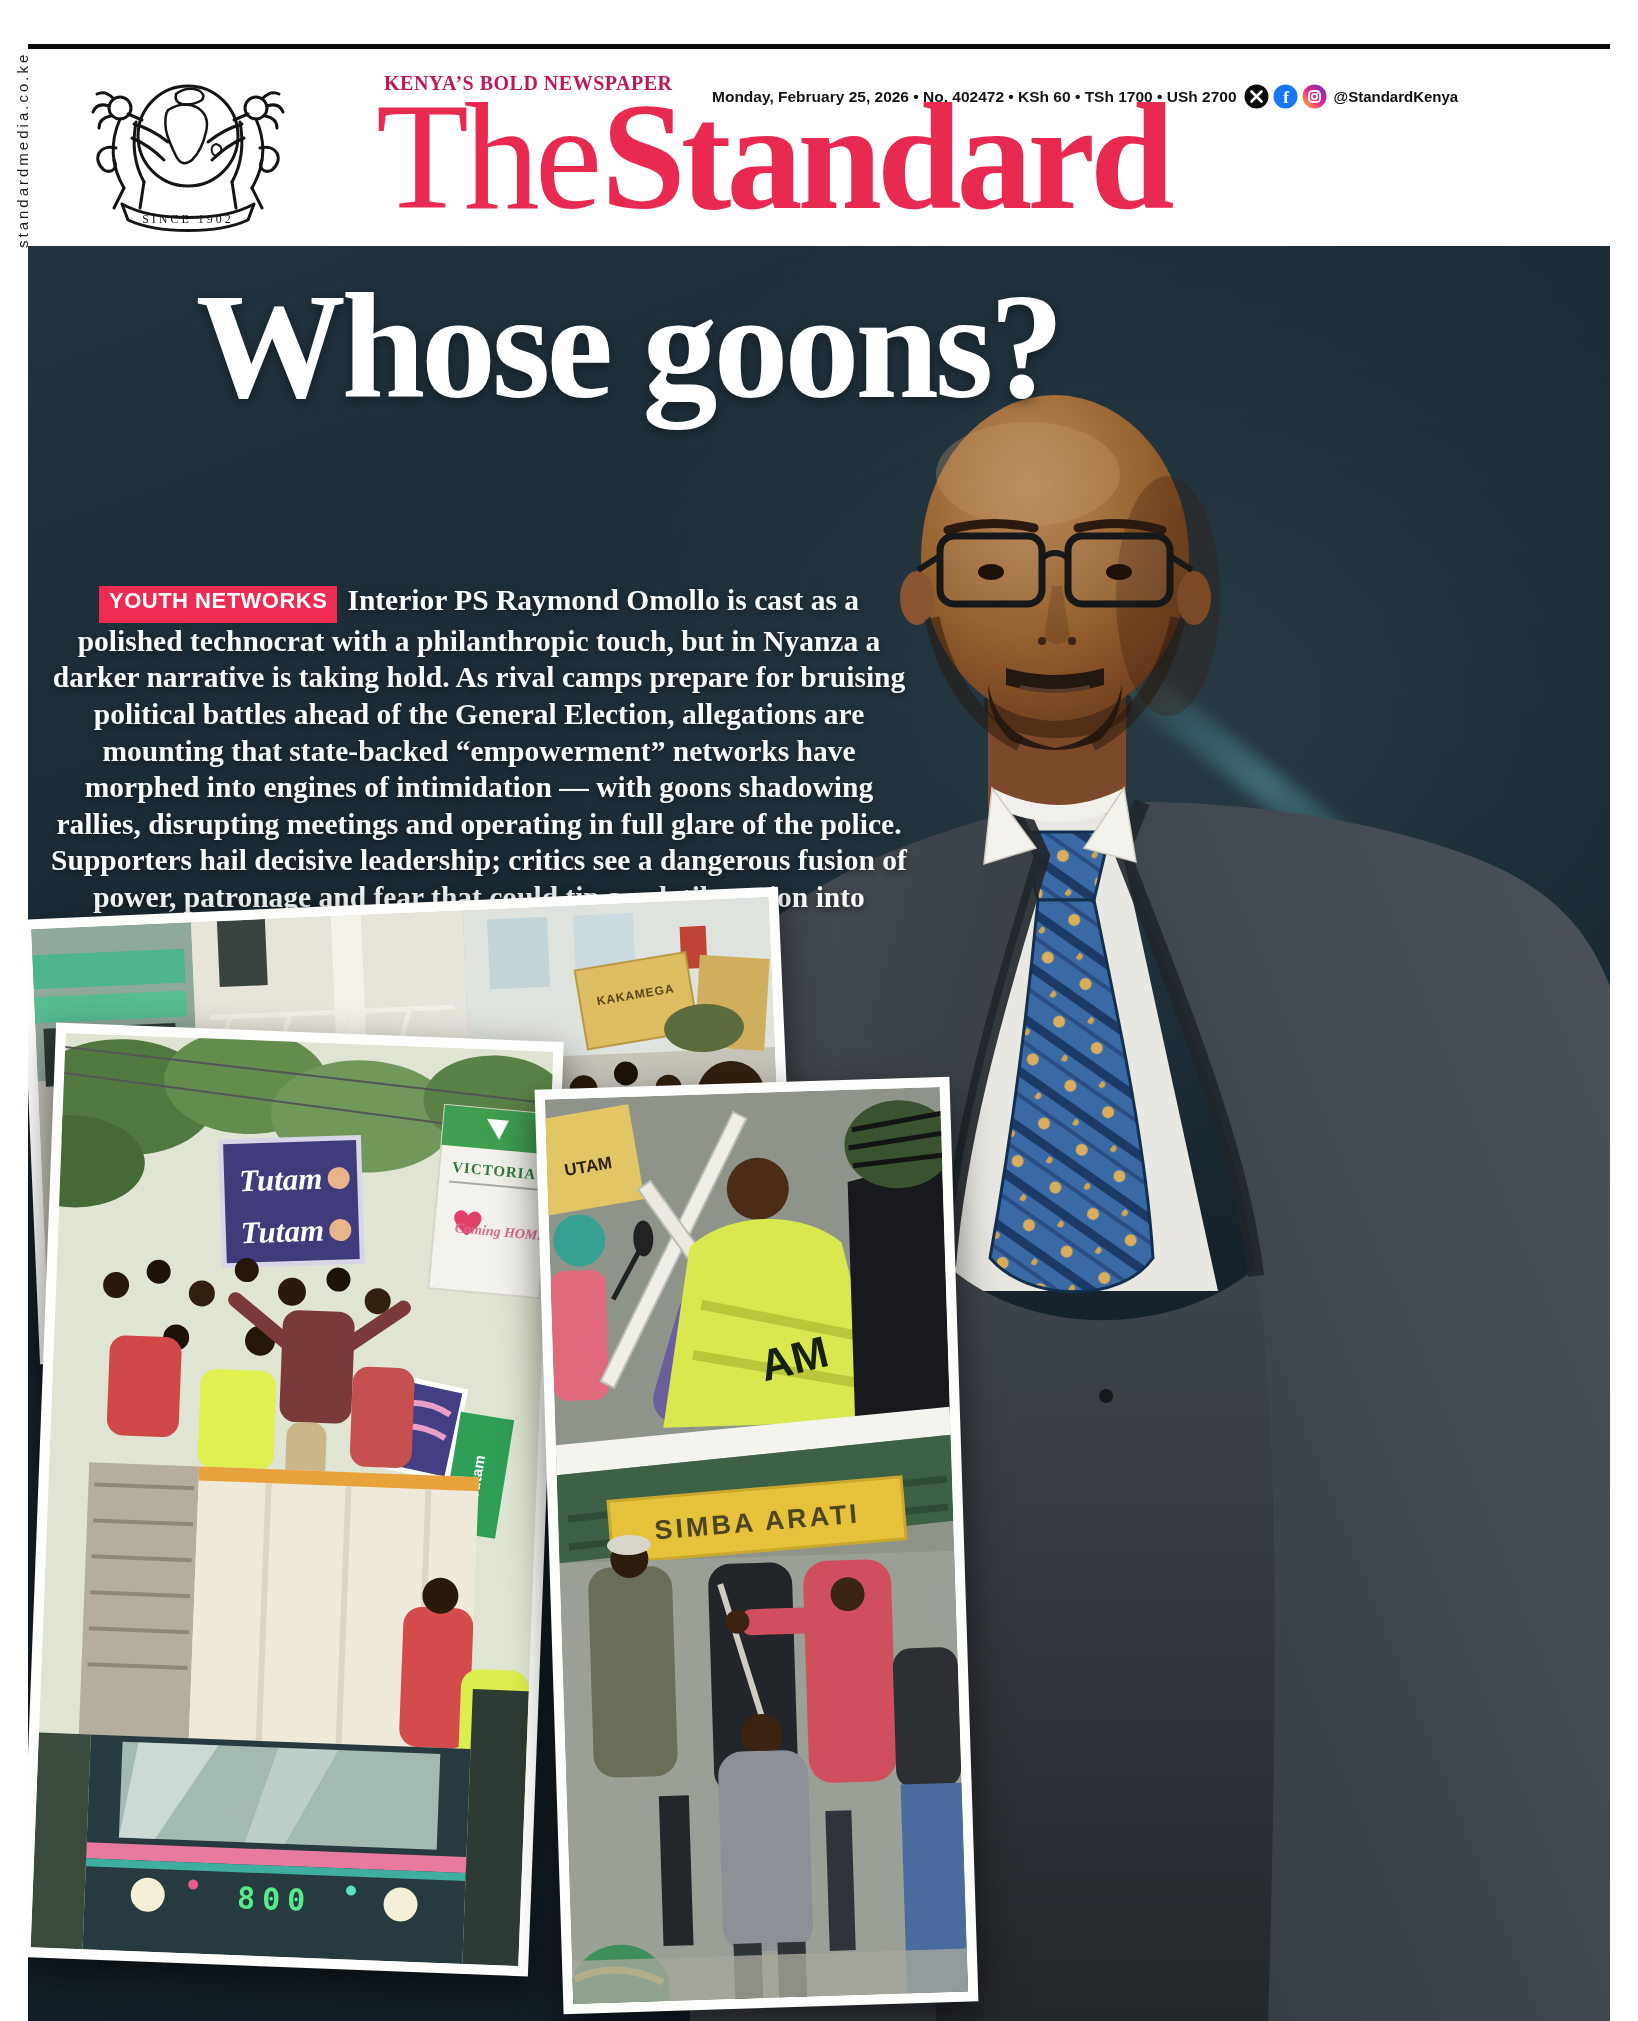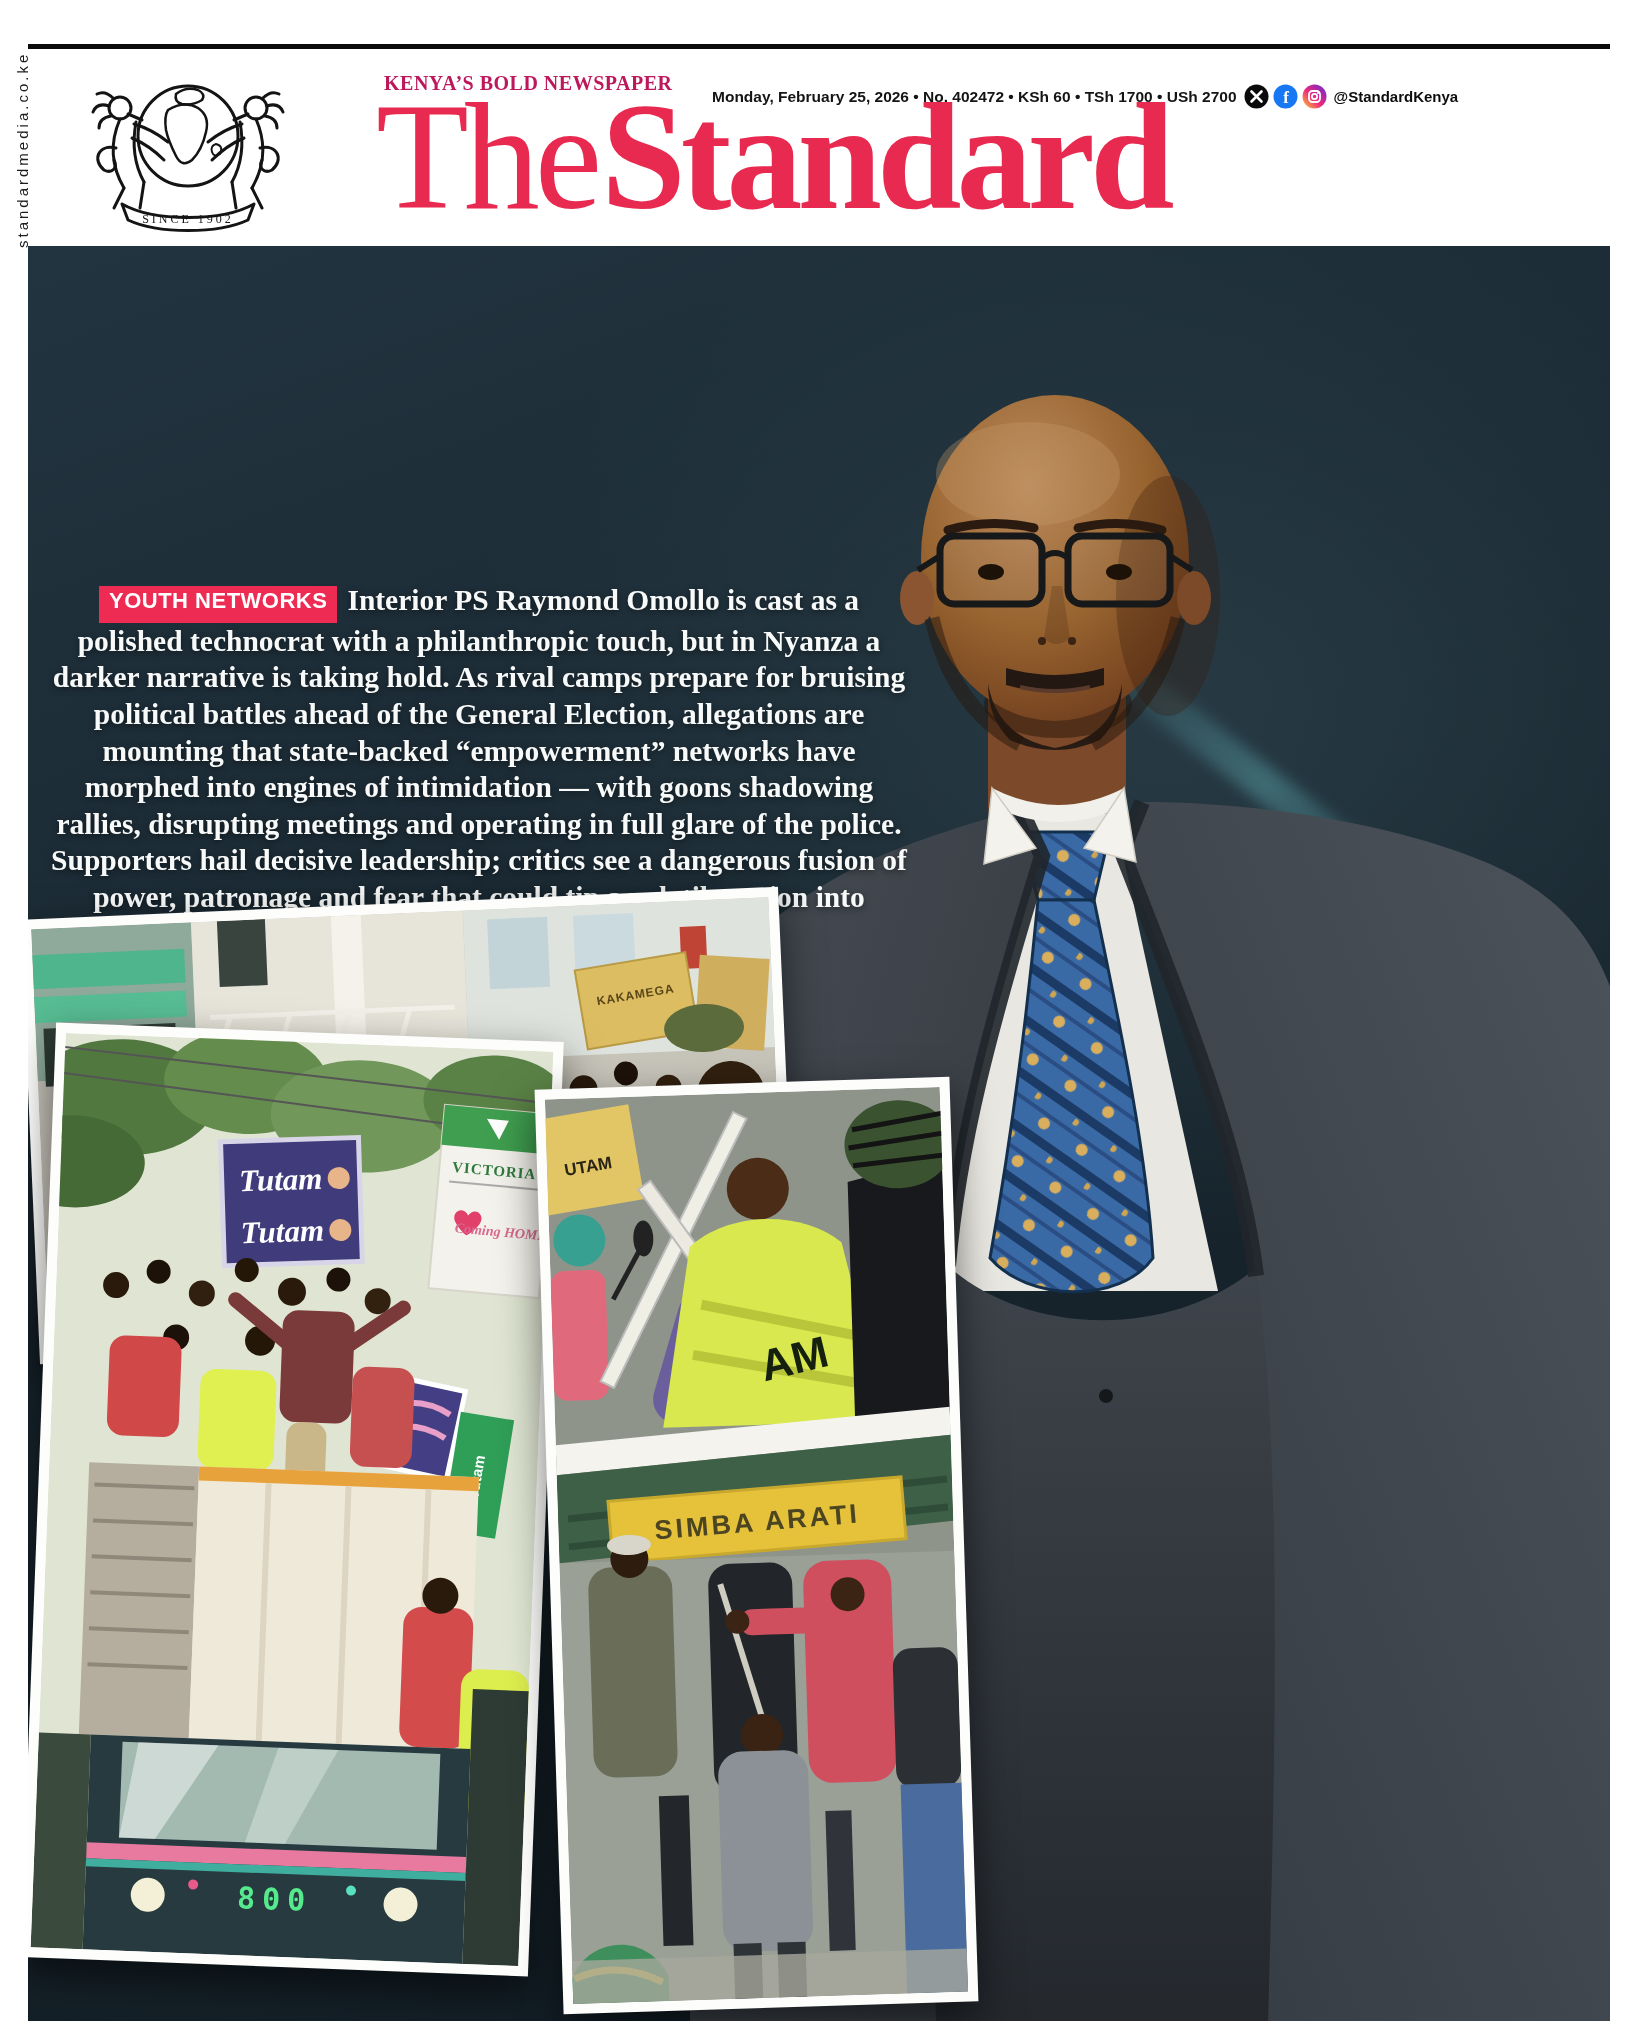--- a/index.html
+++ b/index.html
@@ -211,20 +211,21 @@
           <circle cx="382" cy="255" r="4" fill="#3a2314"></circle>
 
         <path d="M316,282 Q365,296 414,282 L414,299 Q365,313 316,299 Z" fill="#241812"></path>
         <path d="M330,301 Q365,309 400,301" stroke="#5a3a2c" stroke-width="4" fill="none"></path>
         <path d="M298,298 Q308,352 365,362 Q422,352 432,298 Q432,332 410,354 Q365,374 320,354 Q298,332 298,298 Z" fill="#241812" opacity="0.95"></path>
         <path d="M242,232 Q262,322 330,358" stroke="rgba(38,22,12,0.5)" stroke-width="15" fill="none"></path>
         <path d="M488,232 Q468,322 402,358" stroke="rgba(38,22,12,0.5)" stroke-width="15" fill="none"></path>
       </g>
     </svg>
 
+    <div class="headline">Whose goons?</div>
 
     <p class="deck">
       <span class="kicker">YOUTH NETWORKS</span><span>Interior PS Raymond Omollo is cast as a polished technocrat with a philanthropic touch, but in Nyanza a darker narrative is taking hold. As rival camps prepare for bruising political battles ahead of the General Election, allegations are mounting that state-backed “empowerment” networks have morphed into engines of intimidation — with goons shadowing rallies, disrupting meetings and operating in full glare of the police. Supporters hail decisive leadership; critics see a dangerous fusion of power, patronage and fear that could tip a volatile region into chaos.</span><span class="pageref">PAGES 6 &amp; 7</span>
     </p>
 
     <div class="photo photo1">
       <svg width="738" height="425" viewBox="0 0 738 425">
         <rect width="738" height="425" fill="#c7c4ba"></rect>
 
         <rect x="0" y="0" width="160" height="152" fill="#8fa99b"></rect>

